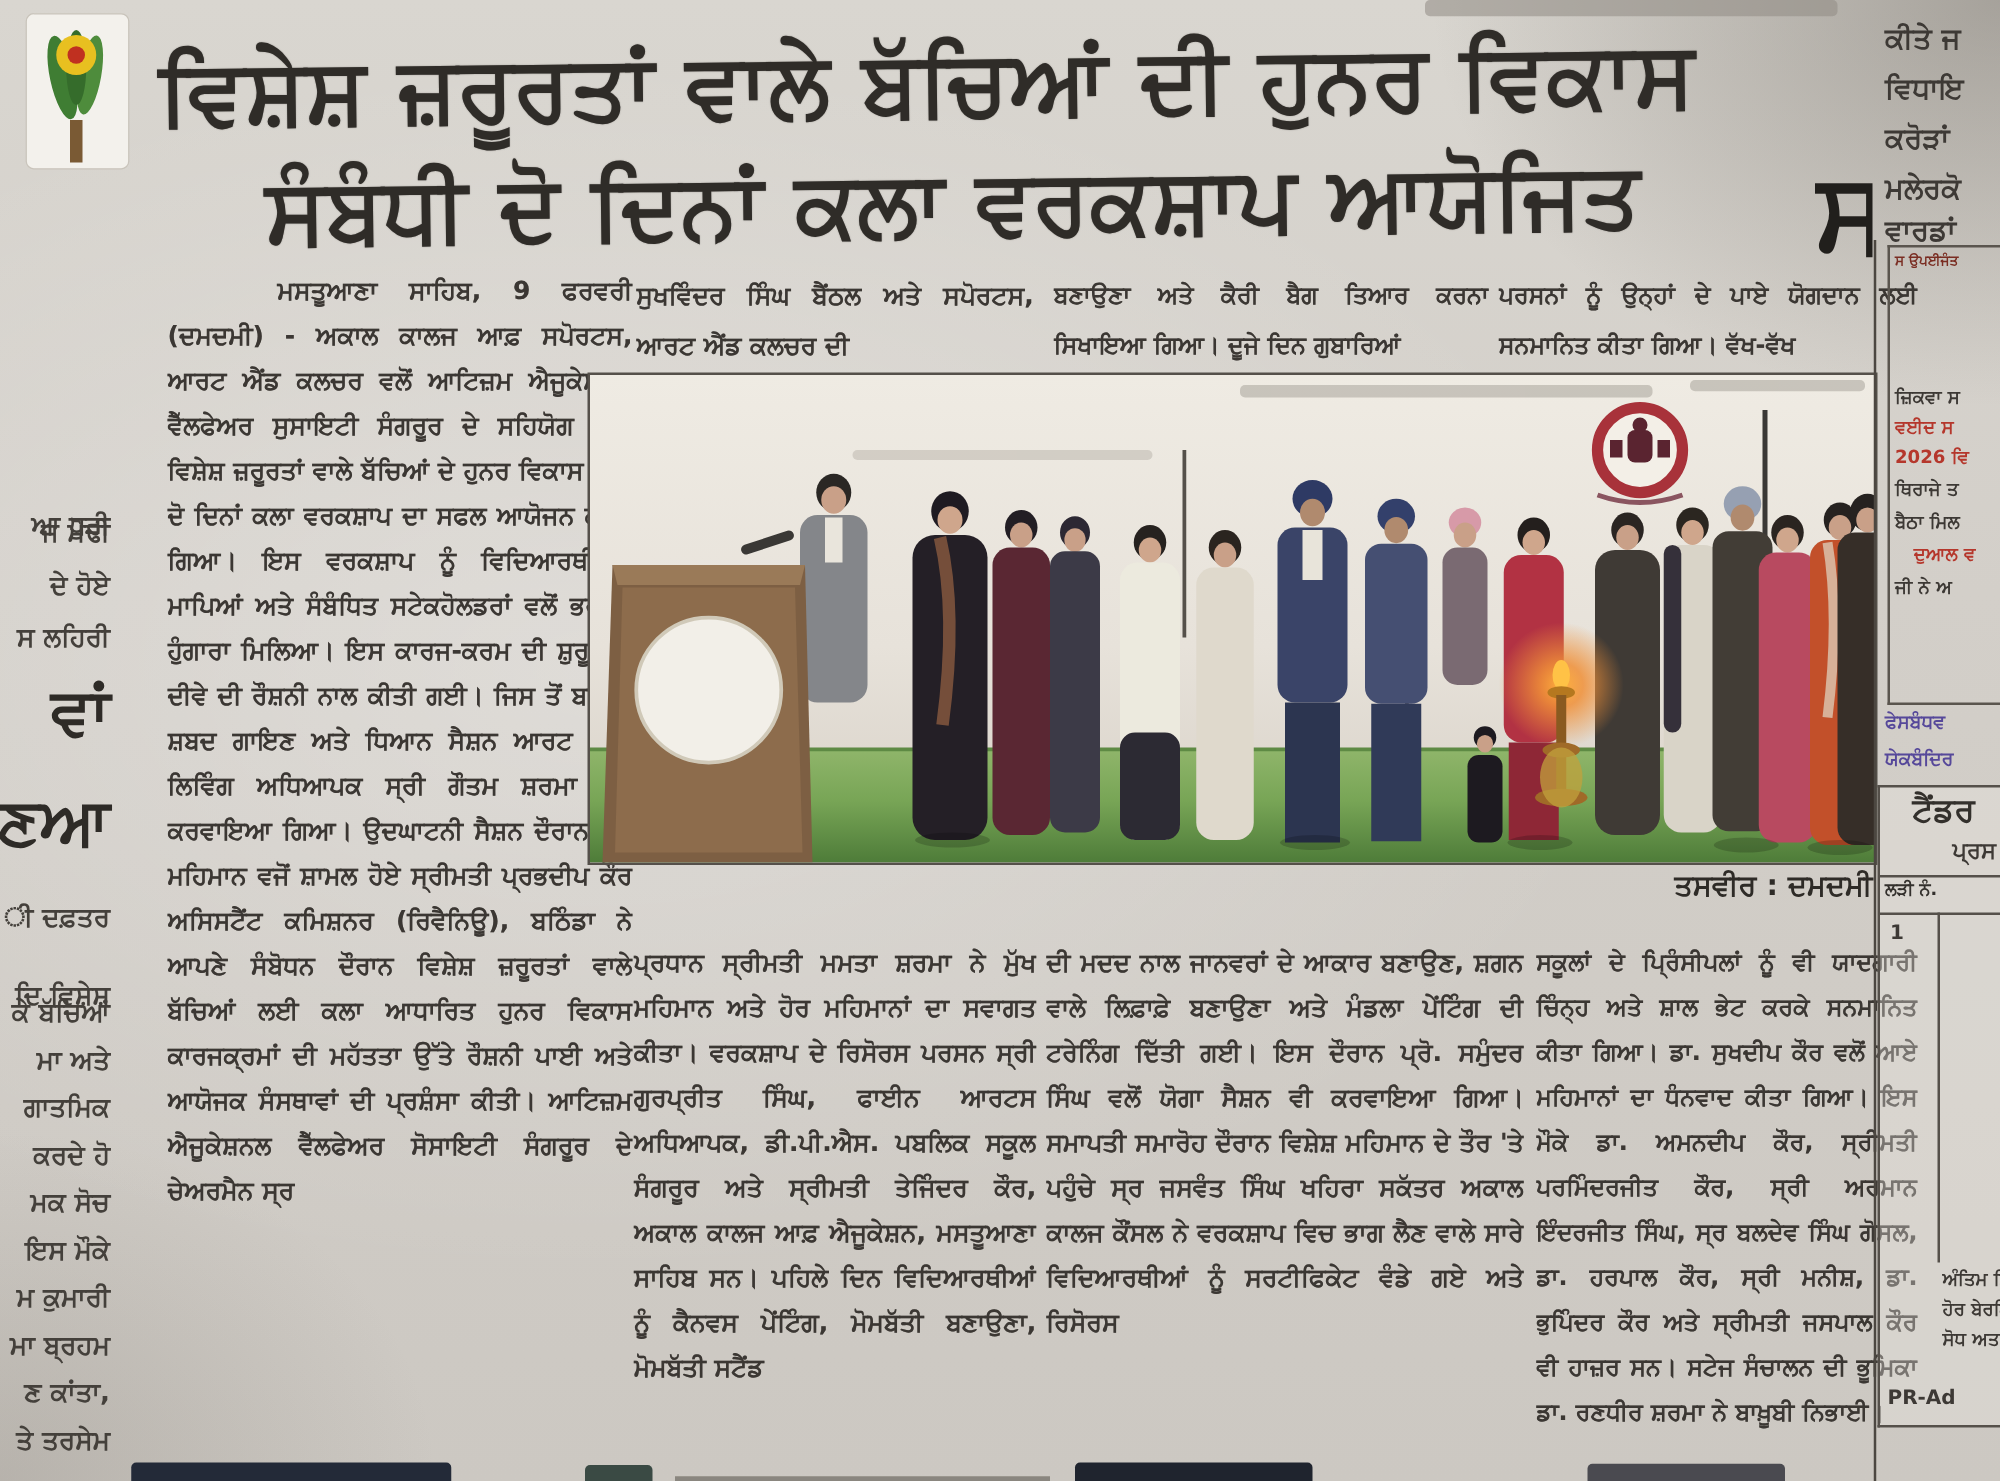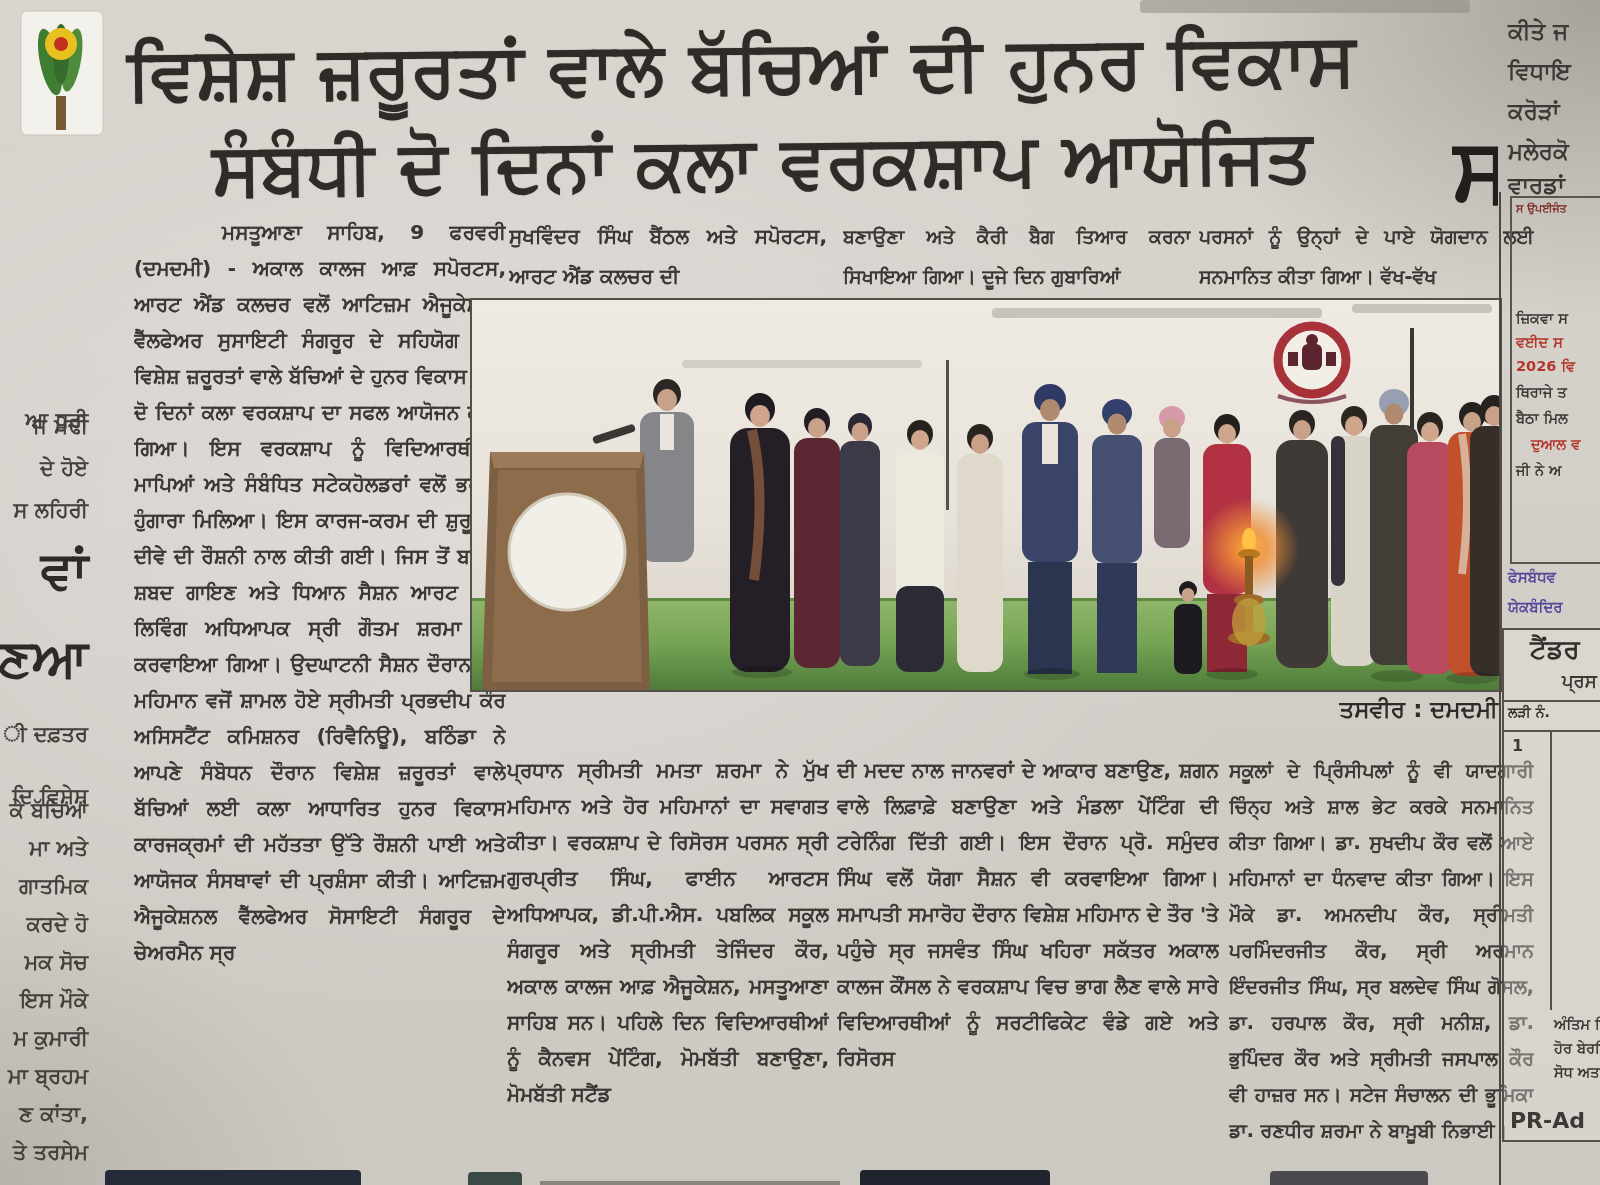--- a/index.html
+++ b/index.html
@@ -294,21 +294,21 @@
       <div class="abs" style="left:26px;top:4px;font-size:26px;font-weight:bold;color:#33302c;white-space:nowrap;">ਟੈਂਡਰ</div>
       <div class="abs" style="left:58px;top:40px;font-size:18px;font-weight:bold;color:#3d3935;">ਪ੍ਰਸ</div>
       <div class="abs" style="left:0;top:70px;width:98px;border-top:2px solid #55504a;"></div>
       <div class="abs" style="left:4px;top:74px;font-size:14px;font-weight:bold;color:#33302c;white-space:nowrap;">ਲੜੀ ਨੰ.</div>
       <div class="abs" style="left:0;top:100px;width:98px;border-top:2px solid #55504a;"></div>
       <div class="abs" style="left:46px;top:100px;width:2px;height:280px;background:#55504a;"></div>
       <div class="abs" style="left:8px;top:106px;font-size:16px;font-weight:bold;color:#3d3935;">1</div>
       <div class="abs notice-line" style="left:50px;top:382px;color:#3d3935;">ਅੰਤਿਮ ਮਿ</div>
       <div class="abs notice-line" style="left:50px;top:406px;color:#3d3935;">ਹੋਰ ਬੇਰਗਿ</div>
       <div class="abs notice-line" style="left:50px;top:430px;color:#3d3935;">ਸੋਧ ਅਤ</div>
-      <div class="abs" style="left:6px;top:478px;font-size:22px;font-weight:bold;color:#3d3935;">PR-Ad</div>
+      <div class="abs" style="left:6px;top:478px;font-size:16px;font-weight:bold;color:#3d3935;">PR-Ad</div>
     </div>
   </div>
 
   <div class="bottom-blob" style="left:105px;width:256px;height:15px;background:#232a38;border-radius:4px 4px 0 0;"></div>
   <div class="bottom-blob" style="left:468px;width:54px;height:13px;background:#3a4a44;border-radius:4px 4px 0 0;"></div>
   <div class="bottom-blob" style="left:540px;width:300px;height:4px;background:#8a867f;"></div>
   <div class="bottom-blob" style="left:860px;width:190px;height:15px;background:#1f242e;border-radius:4px 4px 0 0;"></div>
   <div class="bottom-blob" style="left:1270px;width:158px;height:14px;background:#4a4a50;border-radius:4px 4px 0 0;"></div>
 
 </div>

